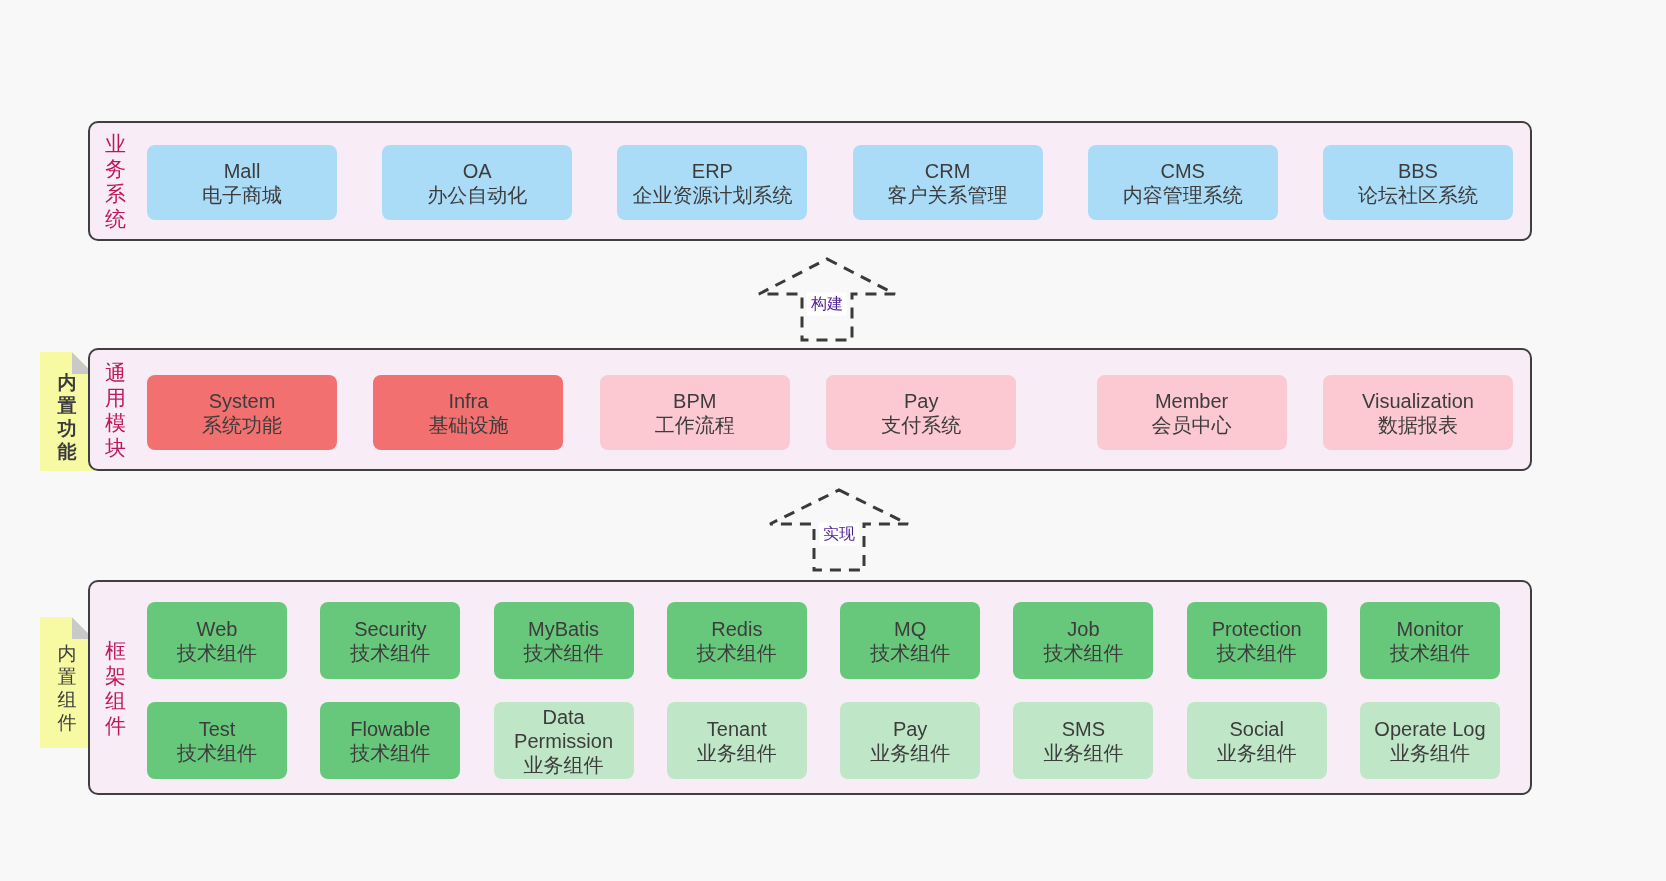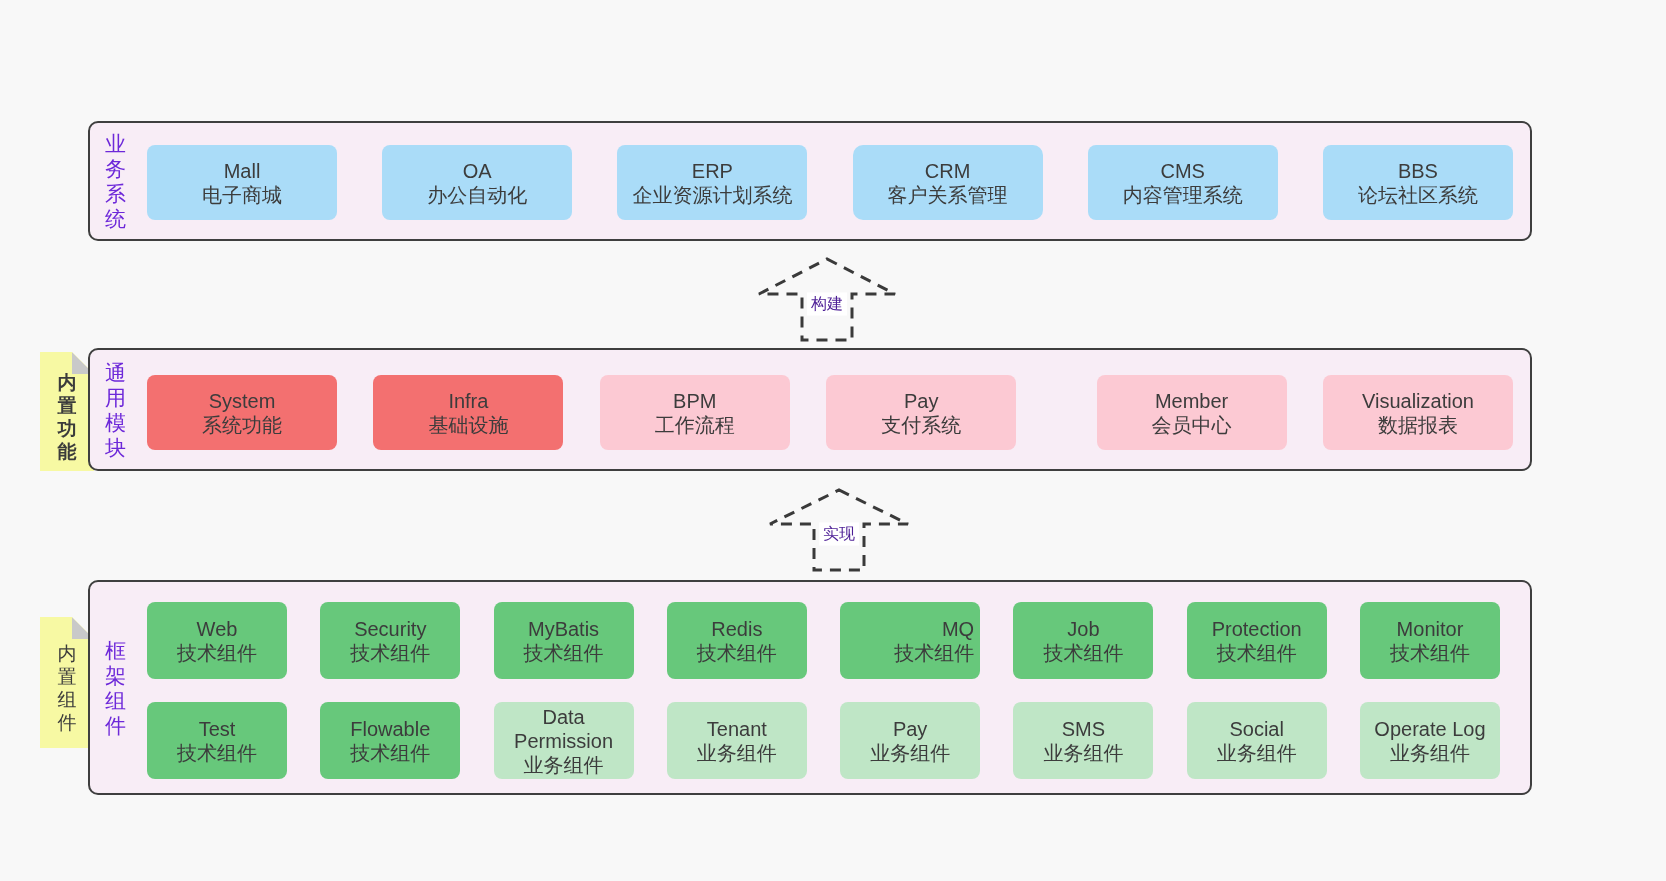--- a/index.html
+++ b/index.html
@@ -17,21 +17,21 @@
     background:var(--panel);border:2px solid var(--border);border-radius:10px;
     z-index:1;
   }
   .layer-business{top:121px;height:120px;}
   .layer-modules{top:348px;height:123px;}
   .layer-components{top:580px;height:215px;}
 
   .v-label{
     position:absolute;left:13px;top:50%;transform:translateY(-50%);
     width:26px;font-size:21px;line-height:25px;letter-spacing:1px;
-    text-align:center;word-break:break-all;color:#6d28d9;
+    text-align:center;word-break:break-all;color:#be185d;
   }
 
   .row{position:absolute;left:57px;display:flex;justify-content:space-between;}
   .row-wide{right:17px;}
   .row-grid{right:30px;}
   .r1{top:22px;}
   .r2{top:25px;}
   .g1{top:20px;}
   .g2{top:120px;}
 
@@ -90,21 +90,21 @@
         <div>电子商城</div>
       </div>
       <div class="box" style="background: rgb(170, 220, 248);">
         <div>OA</div>
         <div>办公自动化</div>
       </div>
       <div class="box" style="background: rgb(170, 220, 248);">
         <div>ERP</div>
         <div>企业资源计划系统</div>
       </div>
-      <div class="box" style="background: rgb(170, 220, 248); border-radius: 10px;">
+      <div class="box" style="background: rgb(170, 220, 248);">
         <div>CRM</div>
         <div>客户关系管理</div>
       </div>
       <div class="box" style="background: rgb(170, 220, 248);">
         <div>CMS</div>
         <div>内容管理系统</div>
       </div>
       <div class="box" style="background: rgb(170, 220, 248);">
         <div>BBS</div>
         <div>论坛社区系统</div>
@@ -168,21 +168,21 @@
         <div>技术组件</div>
       </div>
       <div class="box" style="background: rgb(103, 200, 123);">
         <div>MyBatis</div>
         <div>技术组件</div>
       </div>
       <div class="box" style="background: rgb(103, 200, 123);">
         <div>Redis</div>
         <div>技术组件</div>
       </div>
-      <div class="box" style="background: rgb(103, 200, 123); align-items: flex-end;">
+      <div class="box" style="background: rgb(103, 200, 123);">
         <div>MQ</div>
         <div>技术组件</div>
       </div>
       <div class="box" style="background: rgb(103, 200, 123);">
         <div>Job</div>
         <div>技术组件</div>
       </div>
       <div class="box" style="background: rgb(103, 200, 123);">
         <div>Protection</div>
         <div>技术组件</div>

